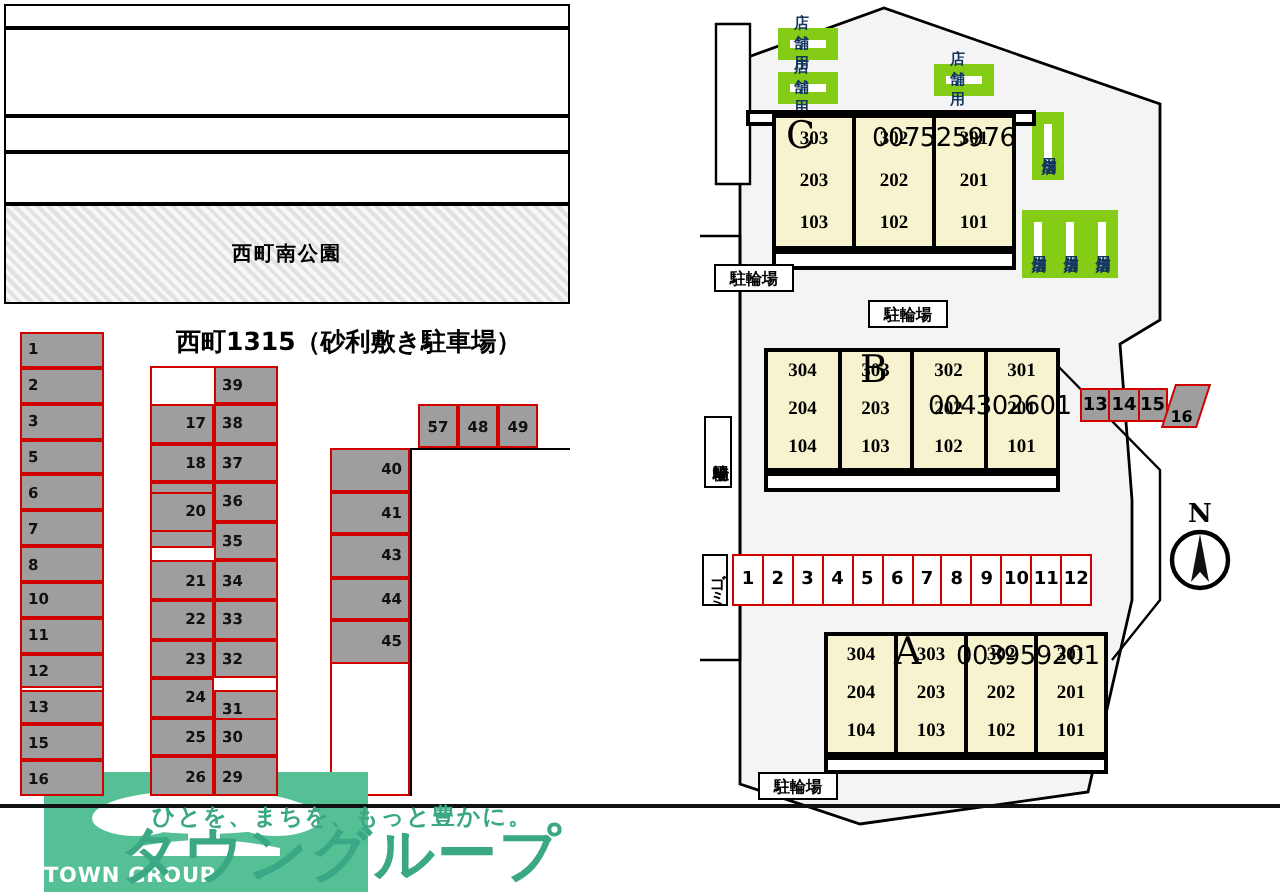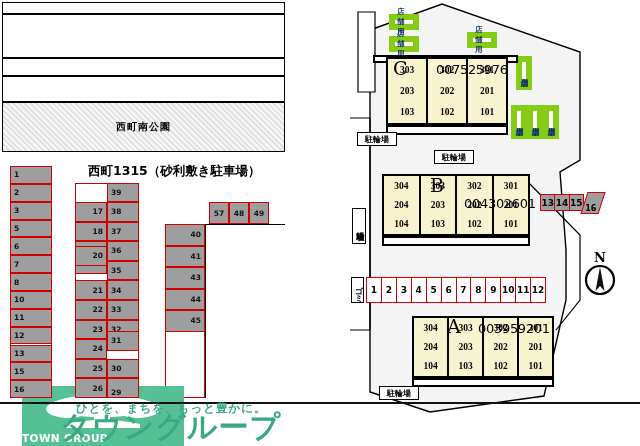--- a/index.html
+++ b/index.html
@@ -357,27 +357,27 @@
     </div>
     <div class="stall left" style="position: absolute; left: 107px; top: 280.4px; width: 32px; height: 19.6px;">
       <span>34</span>
     </div>
     <div class="stall left" style="position: absolute; left: 107px; top: 300px; width: 32px; height: 19.6px;">
       <span>33</span>
     </div>
     <div class="stall left" style="position: absolute; left: 107px; top: 319.6px; width: 32px; height: 19.6px;">
       <span>32</span>
     </div>
-    <div class="stall left" style="position: absolute; left: 107px; top: 331px; width: 32px; height: 19.6px;">
+    <div class="stall left" style="position: absolute; left: 107px; top: 345px; width: 32px; height: 19.6px;">
       <span>31</span>
     </div>
     <div class="stall left" style="position: absolute; left: 107px; top: 358.8px; width: 32px; height: 19.6px;">
       <span>30</span>
     </div>
-    <div class="stall left" style="position: absolute; left: 107px; top: 378.4px; width: 32px; height: 19.6px; align-items: flex-end;">
+    <div class="stall left" style="position: absolute; left: 107px; top: 378.4px; width: 32px; height: 19.6px;">
       <span>29</span>
     </div>
     <div class="stall " style="position: absolute; left: 165px; top: 224px; width: 40px; height: 21.5px;">
       <span>40</span>
     </div>
     <div class="stall " style="position: absolute; left: 165px; top: 245.5px; width: 40px; height: 21.5px;">
       <span>41</span>
     </div>
     <div class="stall " style="position: absolute; left: 165px; top: 267px; width: 40px; height: 21.5px;">
       <span>43</span>

